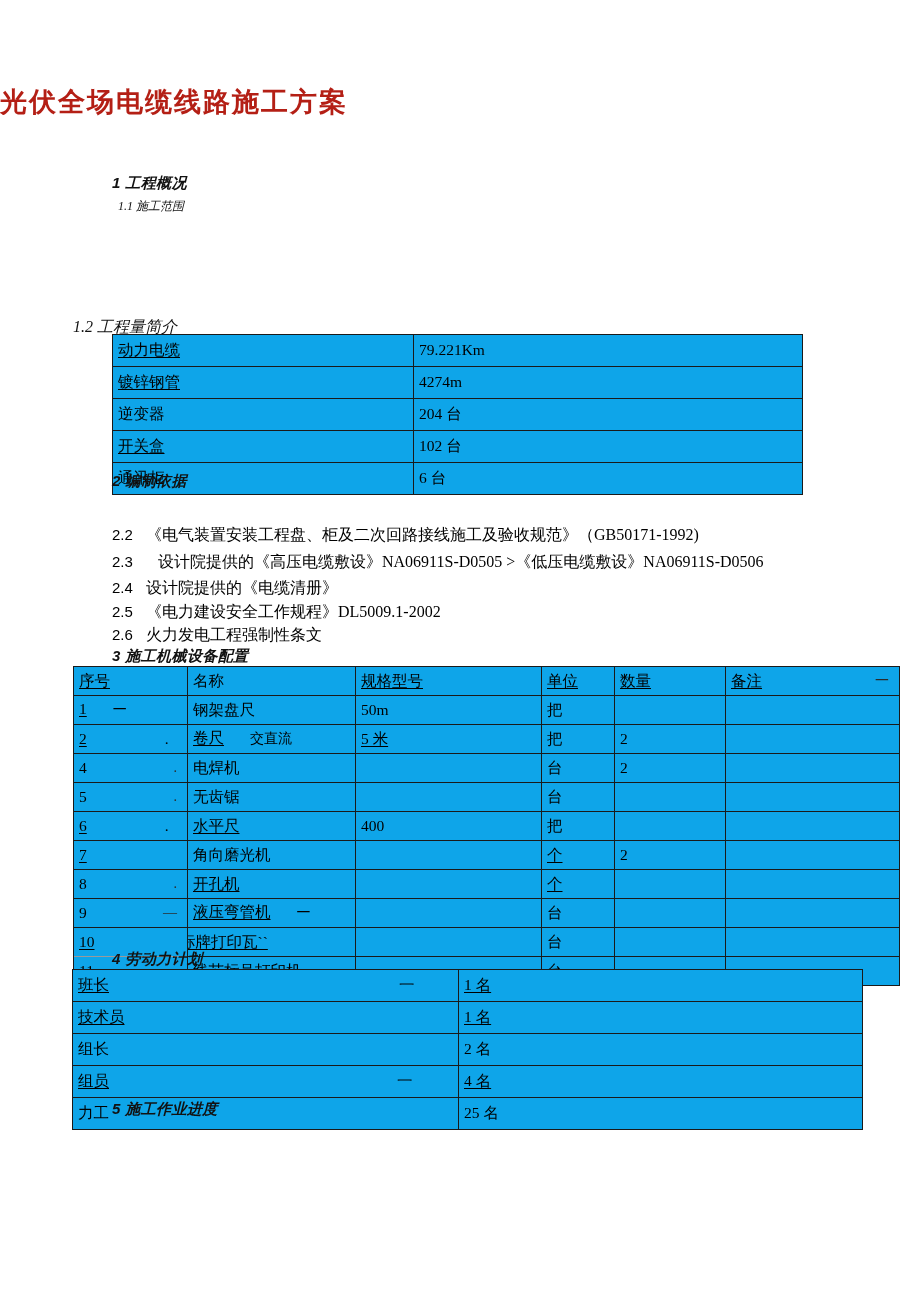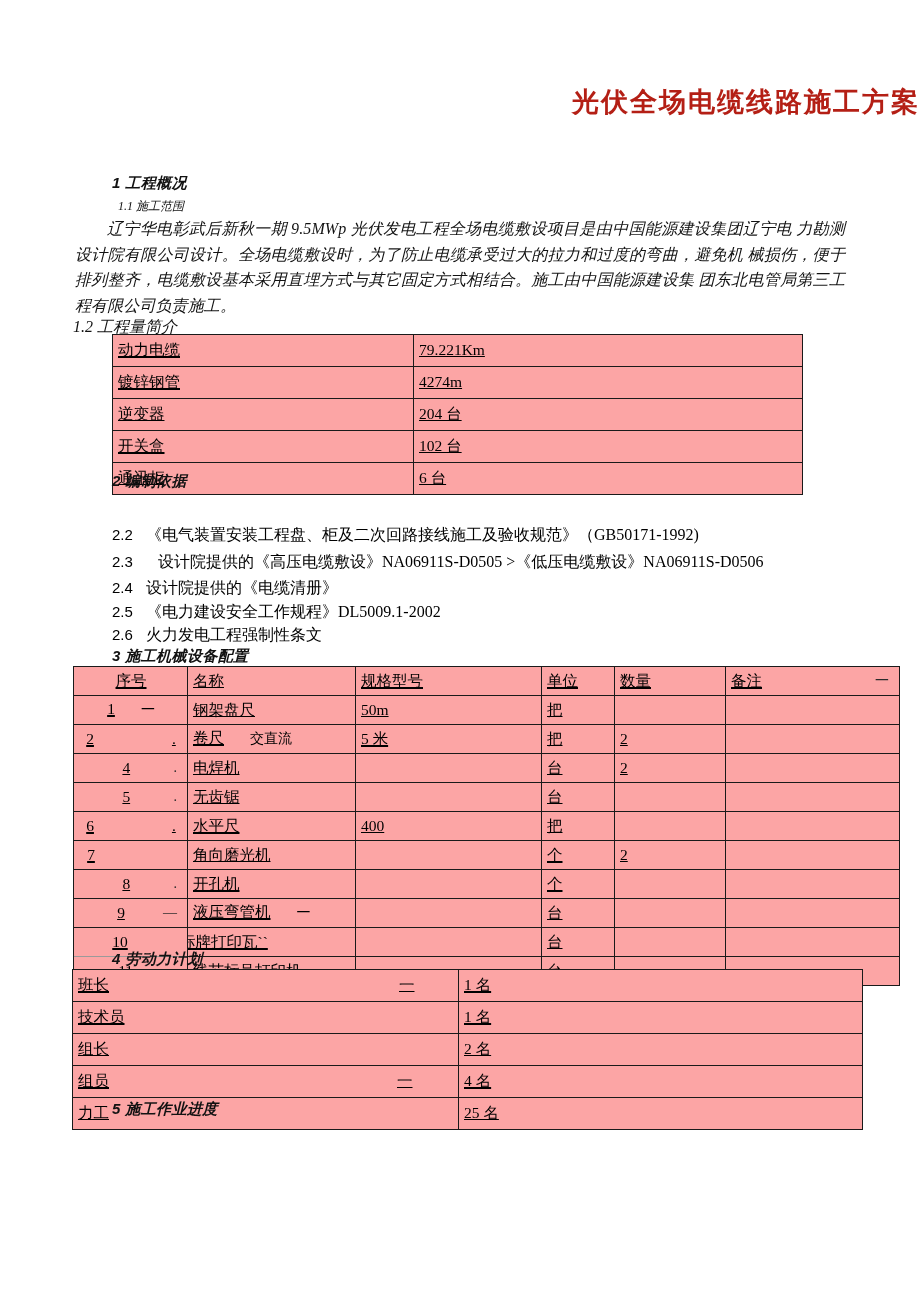--- a/index.html
+++ b/index.html
@@ -18,21 +18,21 @@
     background: #ffffff;
     overflow: hidden;
   }
 
   
   .doc-title {
     position: absolute;
     left: 0;
     top: 84px;
     width: 920px;
-    text-align: right;
+    text-align: left;
     font-family: "Liberation Sans", "DejaVu Sans", sans-serif;
     font-weight: bold;
     font-size: 27px;
     letter-spacing: 2px;
     color: #b41f15;
   }
 
   
   .blk {
     position: absolute;
@@ -66,22 +66,21 @@
     font-family: "Liberation Sans", "DejaVu Sans", sans-serif;
     font-size: 15px;
   }
 
   
   table.doc-tbl {
     position: absolute;
     border-collapse: collapse;
     table-layout: fixed;
     font-size: 15.5px;
-    background: #fca5a5;
-    text-decoration: underline;
+    background: #0ea5e9;
   }
   table.doc-tbl td {
     border: 1px solid #1a1a1a;
     padding: 2px 4px 3px 5px;
     vertical-align: middle;
     line-height: 18px;
     height: 23px;
     position: relative;
     white-space: nowrap;
     overflow: hidden;
@@ -108,21 +107,21 @@
   }
 
   
   #tbl-quantity { left: 112px; top: 334px; width: 672px; }
   #tbl-quantity td.c0 { width: 291px; }
   #tbl-quantity td.c1 { width: 379px; }
   #tbl-quantity td { height: 26px; }
 
   
   #tbl-equipment { left: 73px; top: 666px; width: 772px; }
-  #tbl-equipment td.c0 { width: 104px; text-align: center; }
+  #tbl-equipment td.c0 { width: 104px; }
   #tbl-equipment td.c1 { width: 158px; }
   #tbl-equipment td.c2 { width: 176px; }
   #tbl-equipment td.c3 { width: 63px; }
   #tbl-equipment td.c4 { width: 101px; border-radius: 6px; }
   #tbl-equipment td.c5 { width: 164px; }
 
   
   #tbl-labor { left: 72px; top: 969px; width: 772px; }
   #tbl-labor td.c0 { width: 376px; margin-top: 14px; }
   #tbl-labor td.c1 { width: 394px; }
@@ -136,21 +135,20 @@
 <body>
 
 <div id="page">
 
   <div class="doc-title">光伏全场电缆线路施工方案</div>
 
   <div class="blk h-sec" style="left:112px; top:172px;">1 工程概况</div>
 
   <div class="blk" style="left:118px; top:196px; font-size:12px;">1.1 施工范围</div>
 
-  <div class="blk para" style="left:75px; top:216px; width:770px; text-indent:32px;">辽宁华电彰武后新秋一期 9.5MWp 光伏发电工程全场电缆敷设项目是由中国能源建设集团辽宁电 力勘测设计院有限公司设计。全场电缆敷设时，为了防止电缆承受过大的拉力和过度的弯曲，避免机 械损伤，便于排列整齐，电缆敷设基本采用直埋方式与其它固定方式相结合。施工由中国能源建设集  团东北电管局第三工程有限公司负责施工。</div>
 
   <div class="blk" style="left:73px; top:316px; font-size:16px;">1.2 工程量简介</div>
 
   <table id="tbl-quantity" class="doc-tbl">
     <tbody>
       <tr>
         <td class="c0 gl"><span class="ul">动力电缆</span></td>
         <td class="c1 gl">79.221Km</td>
       </tr>
       <tr>

